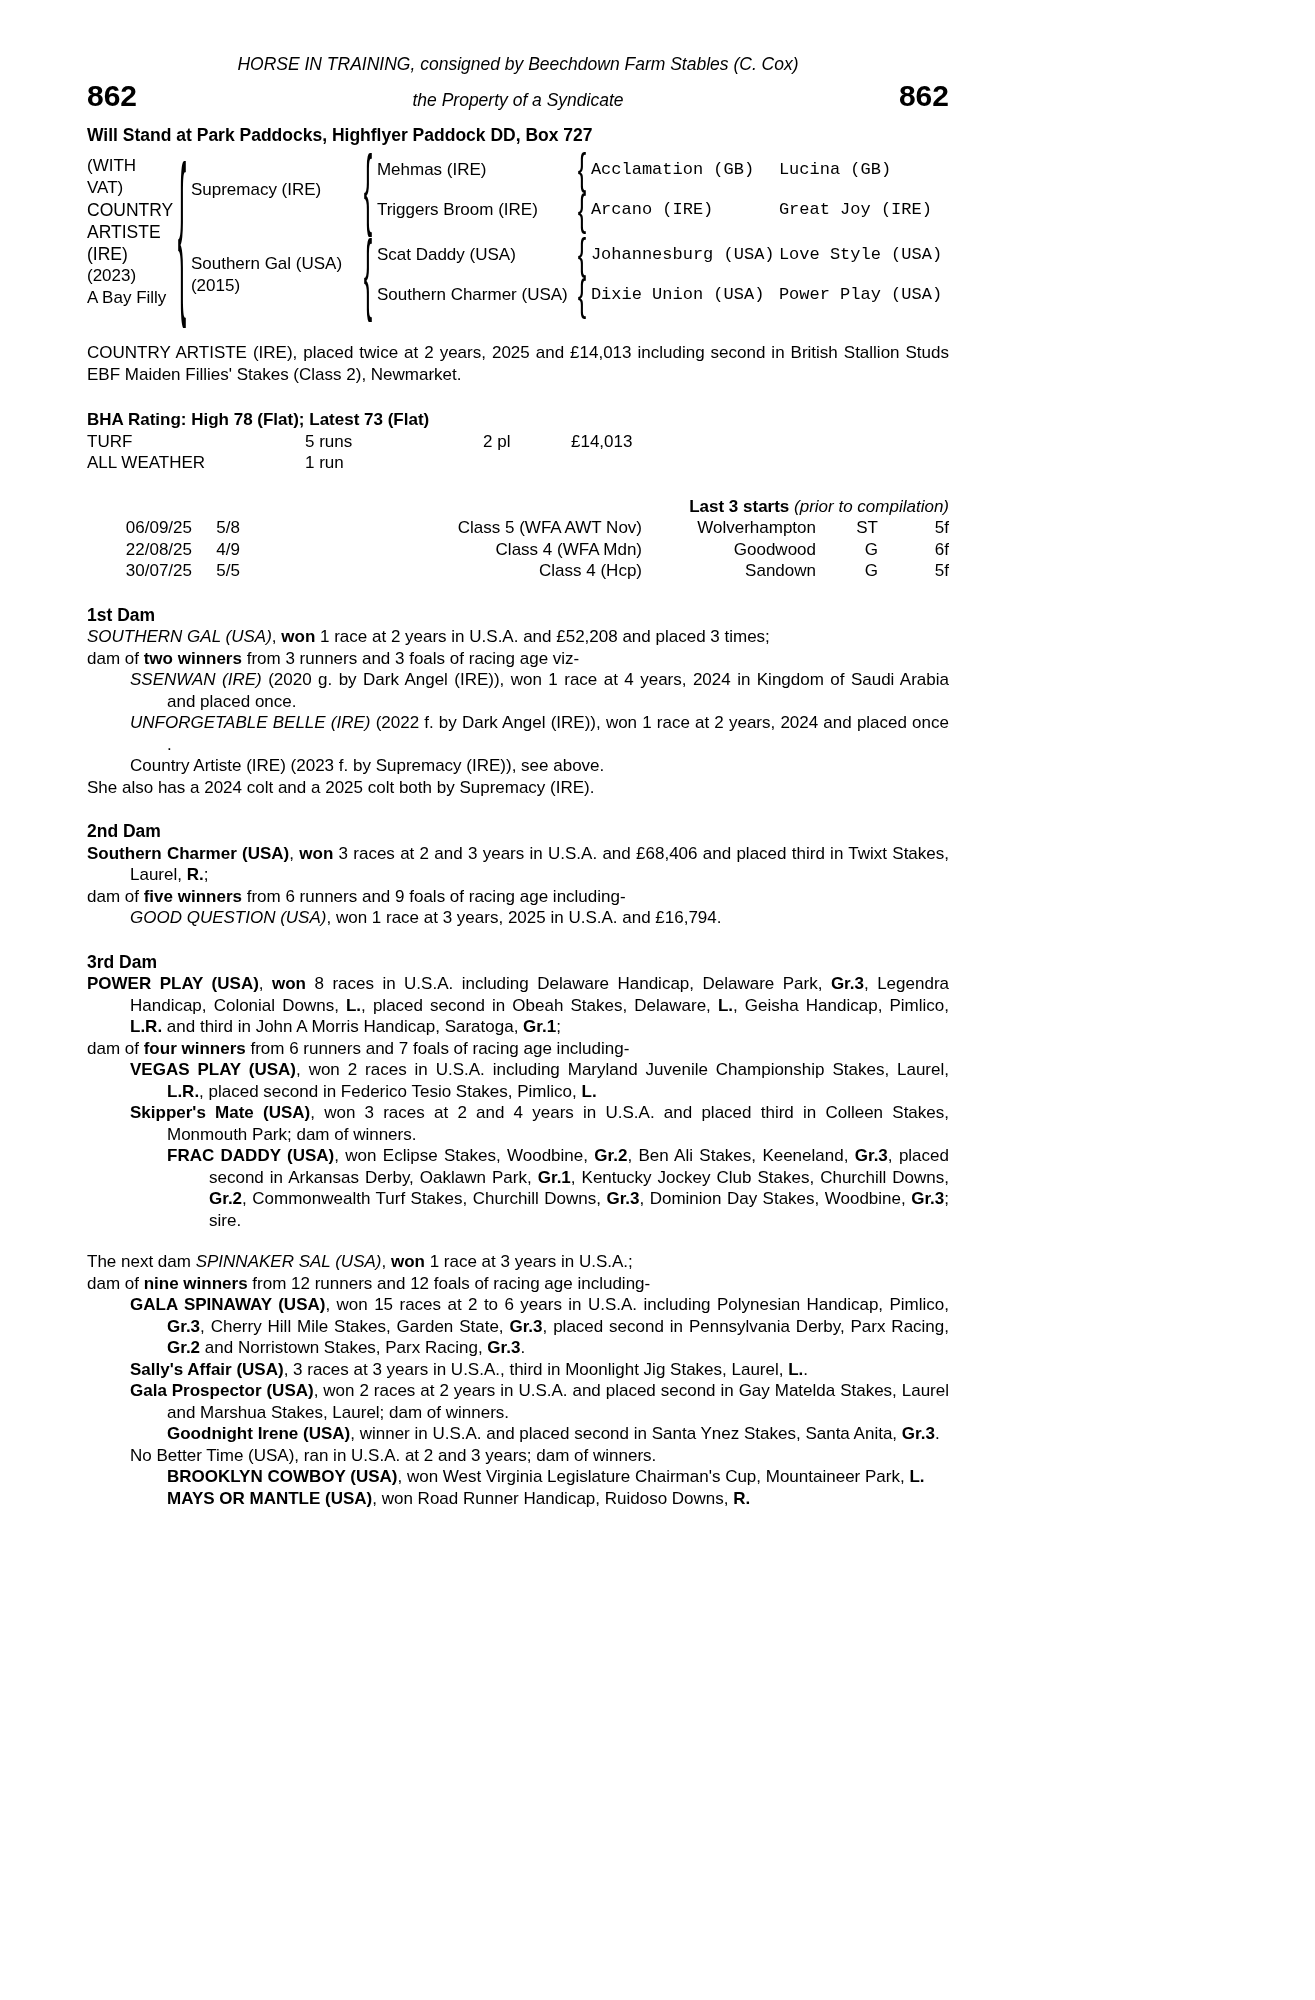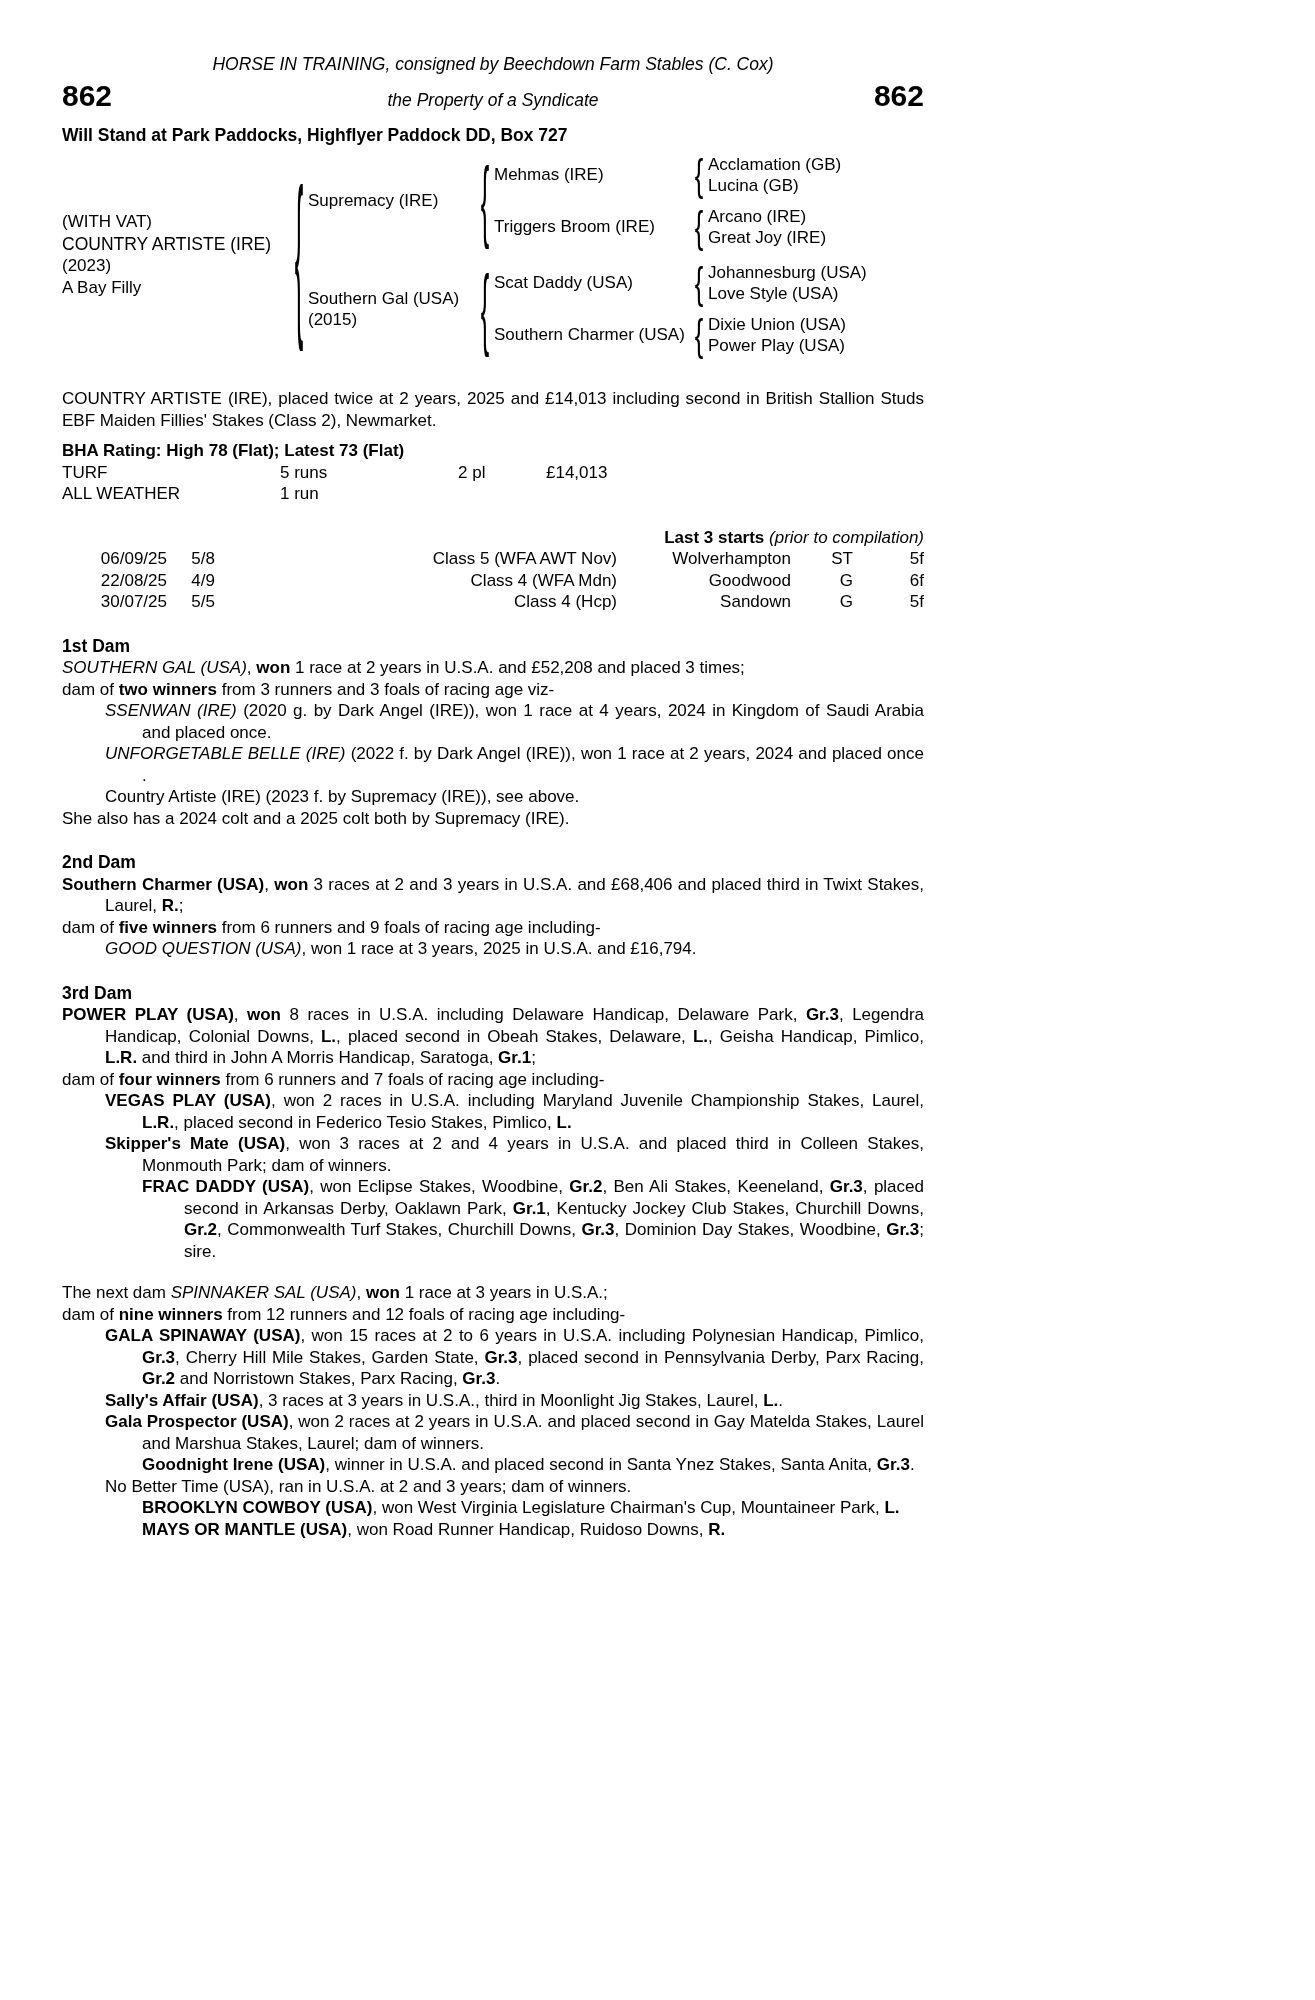--- a/index.html
+++ b/index.html
@@ -7,59 +7,59 @@
     position:relative;
     width:1315px;
     height:2000px;
     background:#ffffff;
     color:#000000;
     font-family:"Liberation Sans", sans-serif;
     font-size:17px;
     line-height:21.5px;
     overflow:hidden;
   }
-  .content{position:absolute;left:62px;top:54px;width:862px;}
+  .content{position:absolute;left:87px;top:54px;width:862px;}
 
   
   .consign{text-align:center;font-style:italic;font-size:17.5px;}
   .lotrow{display:flex;align-items:baseline;margin-top:3px;}
   .lotnum{font-size:30px;font-weight:bold;line-height:34px;}
   .property{flex:1;text-align:center;font-style:italic;font-size:17.5px;}
   .stand{font-weight:bold;margin-top:12px;font-size:17.5px;}
 
   
   .pedigree{display:flex;align-items:center;margin-top:8px;}
   .ped-subject{width:228px;}
   .ped-subject div{line-height:22px;}
   .ped-name{font-weight:normal;font-size:17.5px;}
   .node{display:flex;align-items:center;}
   .kids{display:flex;flex-direction:column;}
   .g1node + .g1node{margin-top:14px;}
   .n2 + .n2{margin-top:10px;}
   .g1name{width:168px;}
   .g2name{width:196px;}
-  .leafpair{display:flex;flex-direction:column;}
+  .leafpair{display:flex;flex-direction:row;font-family:Liberation Mono, monospace;}
   .leaf{width:188px;line-height:21px;white-space:nowrap;}
   .brace{width:18px;text-align:center;font-weight:normal;flex:0 0 18px;}
   .brace span{display:inline-block;font-size:30px;line-height:30px;}
   .b1 span{transform:scaleY(6.0) scaleX(0.85);}
   .b2 span{transform:scaleY(3.0) scaleX(0.85);}
   .b3 span{transform:scaleY(1.45) scaleX(0.85);}
 
   
   .para{text-align:justify;margin:0;}
   .lvl0{padding-left:0;text-indent:0;}
   .lvl0h{padding-left:43px;text-indent:-43px;}
   .lvl1{padding-left:80px;text-indent:-37px;}
   .lvl2{padding-left:122px;text-indent:-42px;}
   .fb{font-weight:bold;}
   .fi{font-style:italic;}
 
   .desc{margin-top:32px;}
-  .bha{margin-top:9px;}
+  .bha{margin-top:24px;}
   .bha-h{font-weight:bold;}
   .bha-row{display:grid;grid-template-columns:218px 178px 88px 1fr;}
   .starts{margin-top:22px;text-align:right;}
   .starts-row{display:grid;grid-template-columns:105px 48px 402px 174px 62px 1fr;}
   .sec-h{font-weight:bold;margin-top:23px;font-size:17.5px;}
   .gap-top{margin-top:20px;}
 </style>
 </head>
 <body>
 

